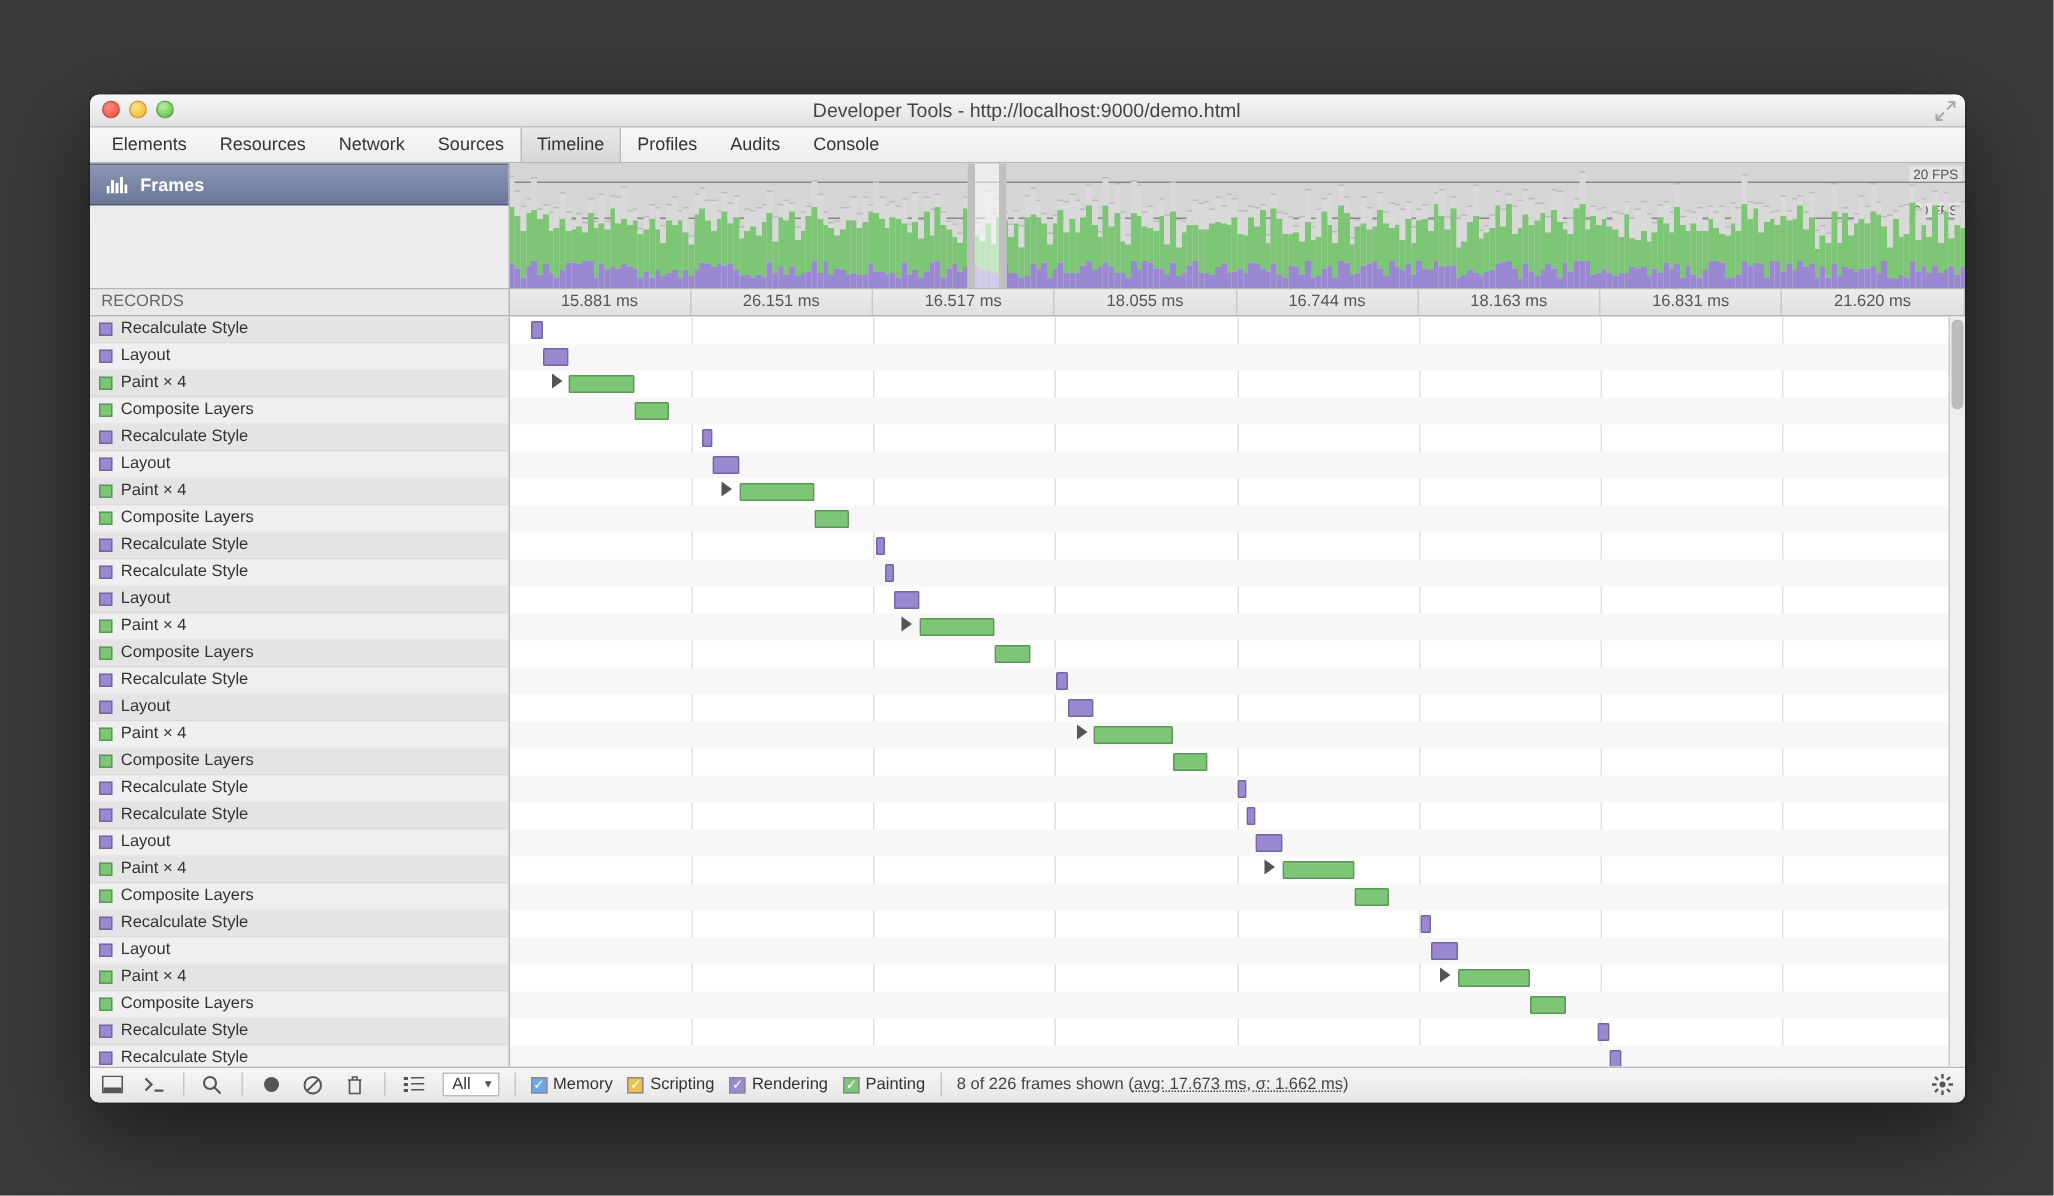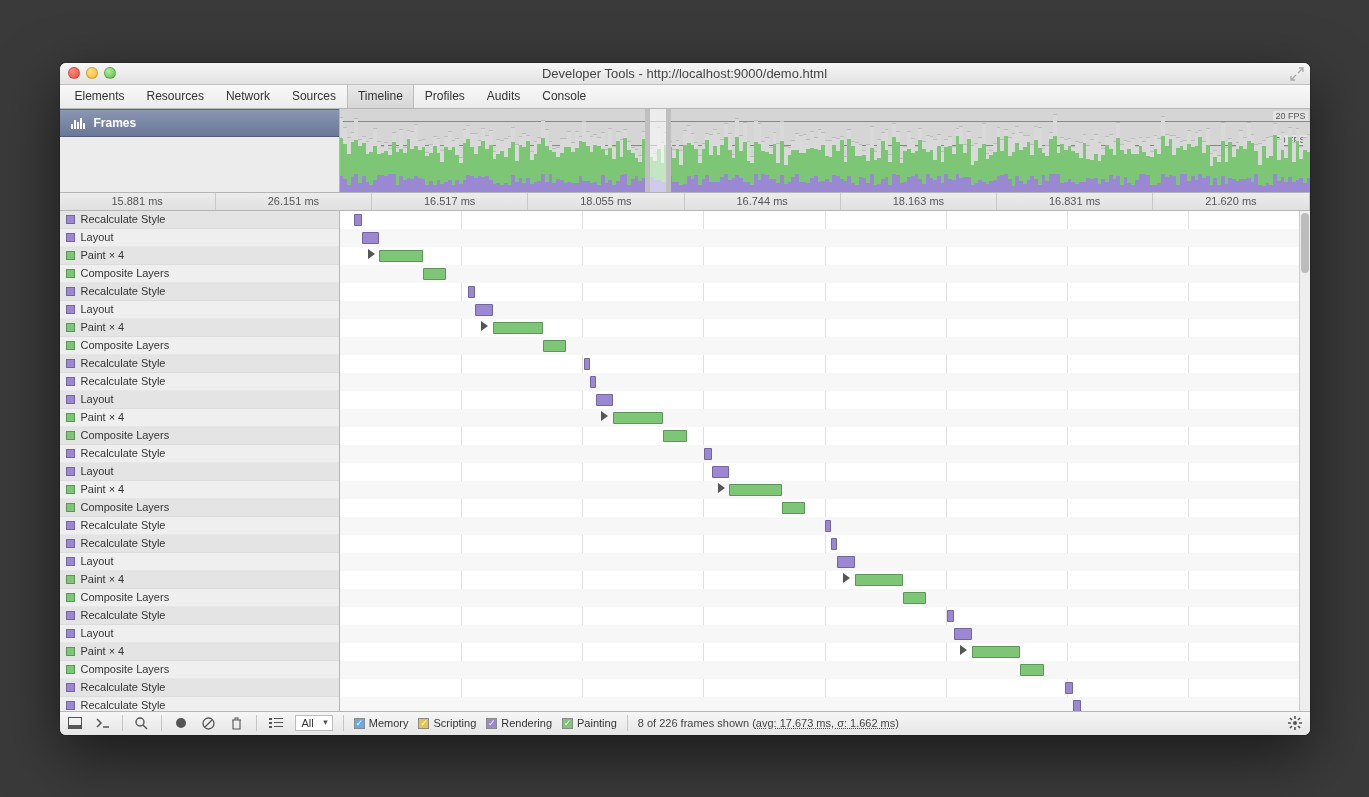--- a/index.html
+++ b/index.html
@@ -1552,20 +1552,21 @@
             <div class="seg-render" style="height: 13.0219px;"></div>
             <div class="seg-paint" style="height: 26.9939px;"></div>
             <div class="seg-other" style="height: 17.3134px;"></div>
           </div>
         </div>
       <div class="brush" id="brush" style="left: 31.5%; width: 2.7%;"></div>
     </div>
   </div>
 
   <div class="ruler">
+    <div class="ruler-left">RECORDS</div>
     <div class="ruler-right" id="ruler">
         <div class="ruler-col">15.881 ms</div>
         <div class="ruler-col">26.151 ms</div>
         <div class="ruler-col">16.517 ms</div>
         <div class="ruler-col">18.055 ms</div>
         <div class="ruler-col">16.744 ms</div>
         <div class="ruler-col">18.163 ms</div>
         <div class="ruler-col">16.831 ms</div>
         <div class="ruler-col">21.620 ms</div>
       </div>

